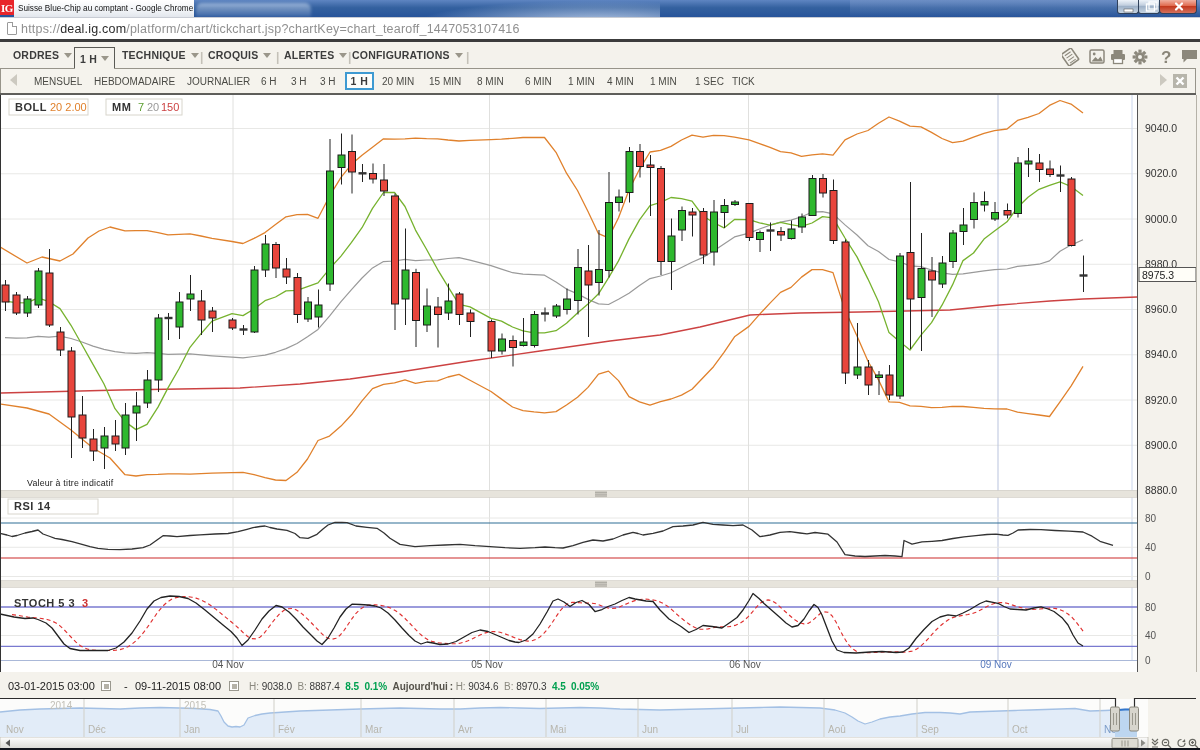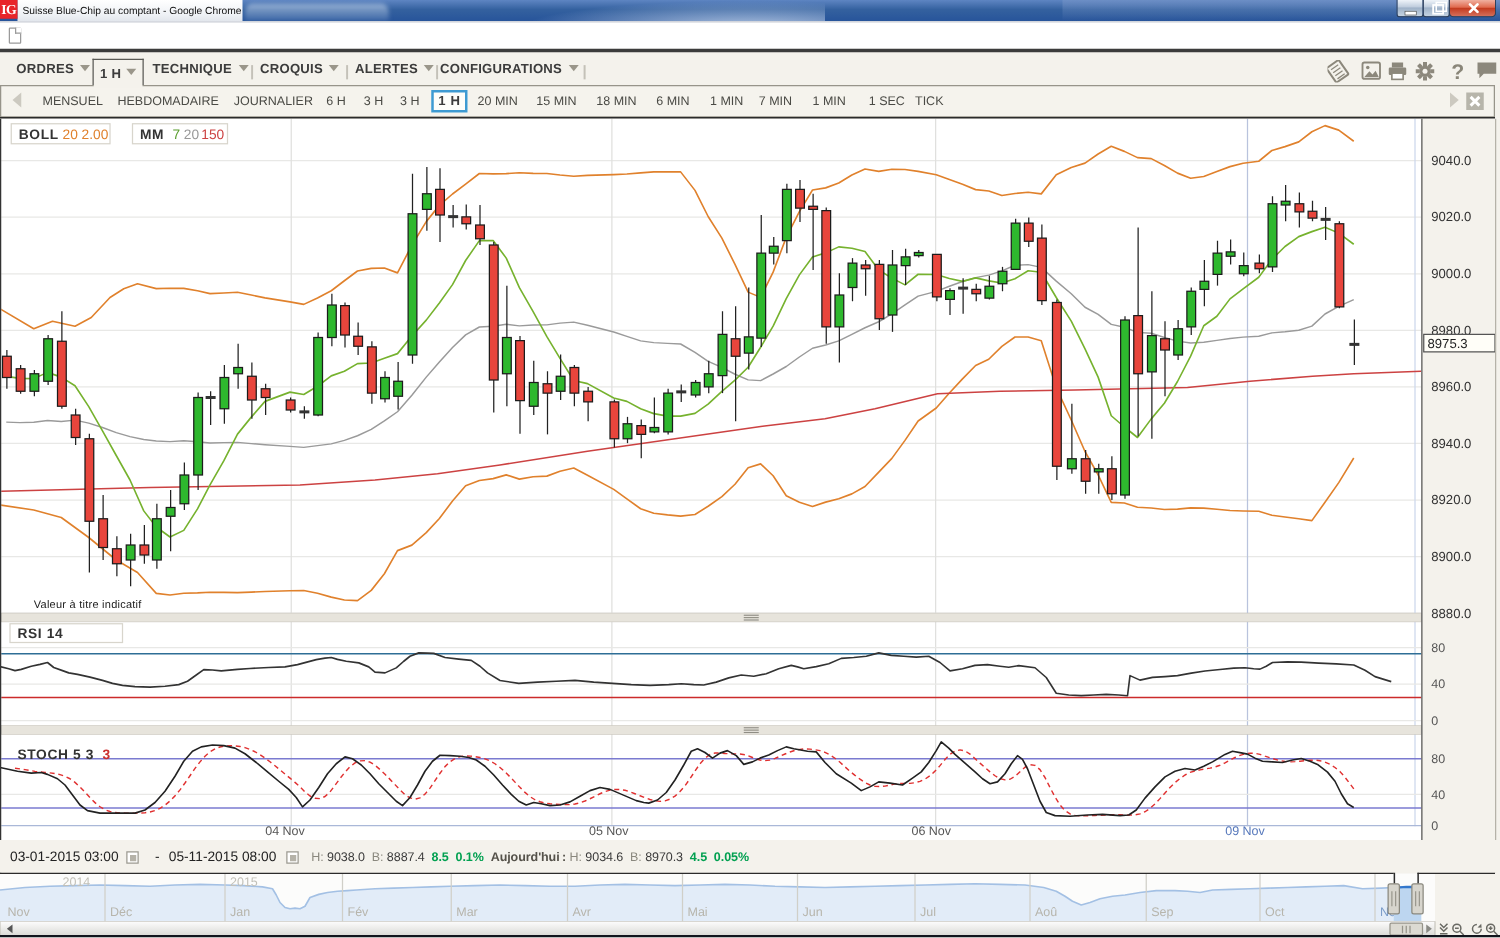--- a/index.html
+++ b/index.html
@@ -66,20 +66,21 @@
 <div id="winbtns" class="abs"><div class="wbtn min"><svg width="22" height="14">
         <rect x="6" y="9" width="9" height="3" fill="#fff" stroke="#444" stroke-width="0.5"></rect>
       </svg></div><div class="wbtn max"><svg width="22" height="14">
         <rect x="7.5" y="4" width="8" height="7" fill="none" stroke="#fff" stroke-width="1.4"></rect>
         <rect x="10" y="2" width="8" height="7" fill="none" stroke="#fff" stroke-width="1.2"></rect>
       </svg></div><div class="wbtn close"><svg width="38" height="14">
         <path d="M16,3.5 L22,9.5 M22,3.5 L16,9.5" stroke="#fff" stroke-width="2.2" stroke-linecap="round"></path>
       </svg></div></div>
 <div id="urlbar" class="abs">
     <div class="picon"></div>
+    <div id="urltext">https://<b>deal.ig.com</b>/platform/chart/tickchart.jsp?chartKey=chart_tearoff_1447053107416</div>
   </div>
 <div id="sep1" class="abs"></div>
 <div id="menubar" class="abs">
 <span class="mitem" style="left:13px">ORDRES<span class="arr"></span></span>
 <div id="tab1h"><span>1 H</span><span class="arr" style="margin-left:4px"></span></div>
 <span class="mitem" style="left:122px">TECHNIQUE<span class="arr"></span></span>
     <span class="msep" style="left:200px">|</span>
 <span class="mitem" style="left:208px">CROQUIS<span class="arr"></span></span>
     <span class="msep" style="left:276px">|</span>
 <span class="mitem" style="left:284px">ALERTES<span class="arr"></span></span>
@@ -126,24 +127,24 @@
 <div id="tfgap" class="abs"></div>
 <div class="tfchev" style="left:10px;border-right:7px solid #ccc9c0"></div>
 <span class="tf" style="left:34px">MENSUEL</span>
 <span class="tf" style="left:94px">HEBDOMADAIRE</span>
 <span class="tf" style="left:187px">JOURNALIER</span>
 <span class="tf" style="left:261px">6 H</span>
 <span class="tf" style="left:291px">3 H</span>
 <span class="tf" style="left:320px">3 H</span>
 <span class="tf" style="left:382px">20 MIN</span>
 <span class="tf" style="left:429px">15 MIN</span>
-<span class="tf" style="left:477px">18 MIN</span>
+<span class="tf" style="left:477px">8 MIN</span>
 <span class="tf" style="left:525px">6 MIN</span>
 <span class="tf" style="left:568px">1 MIN</span>
-<span class="tf" style="left:607px">7 MIN</span>
+<span class="tf" style="left:607px">4 MIN</span>
 <span class="tf" style="left:650px">1 MIN</span>
 <span class="tf" style="left:695px">1 SEC</span>
 <span class="tf" style="left:732px">TICK</span>
 <div id="tfsel">
     <span>1 H</span>
   </div>
 <div class="tfchev" style="left:1160px;border-left:7px solid #ccc9c0"></div>
 <div style="position:absolute;left:1173px;top:74px;width:14px;height:14px;background:#b7b5ab"><svg width="14" height="14">
       <path d="M3.5,3.5 L10.5,10.5 M10.5,3.5 L3.5,10.5" stroke="#fff" stroke-width="2.4"></path>
     </svg></div>
@@ -433,21 +434,21 @@
 <text x="1145" y="597.0" font-family="Liberation Sans, sans-serif" font-size="10" fill="#555">40</text>
 <text x="1145" y="622.0" font-family="Liberation Sans, sans-serif" font-size="10" fill="#555">0</text>
 <line x1="0.5" y1="53" x2="0.5" y2="656" stroke="#333" stroke-width="1"></line>
 <line x1="0" y1="52.2" x2="1196" y2="52.2" stroke="#2b2b2b" stroke-width="1.2"></line>
 <line x1="1196.5" y1="53" x2="1196.5" y2="656" stroke="#b5b2a8" stroke-width="1"></line>
 </svg>
 <div id="status" class="abs">
 <span class="st" style="left:8px;color:#222">03-01-2015 03:00</span>
     <div class="cal" style="left:101px"></div>
 <span class="st" style="left:124px;color:#222">-</span>
-<span class="st" style="left:135px;color:#222">05-11-2015 08:00</span>
+<span class="st" style="left:135px;color:#222">09-11-2015 08:00</span>
     <div class="cal" style="left:229px"></div>
 <span class="st" style="left:249px;color:#8a887e;font-size:10px;top:9px;letter-spacing:-0.05px">H: <span style="color:#3a3a3a">9038.0</span>&nbsp; B: <span style="color:#3a3a3a">8887.4</span>&nbsp; <b style="color:#00a050">8.5&nbsp; 0.1%</b>&nbsp; <b style="color:#55524a">Aujourd'hui :</b> H: <span style="color:#3a3a3a">9034.6</span>&nbsp; B: <span style="color:#3a3a3a">8970.3</span>&nbsp; <b style="color:#00a050">4.5&nbsp; 0.05%</b></span>
 </div>
 <svg width="1200" height="52" style="position:absolute;left:0;top:698px">
 <rect x="0" y="1" width="1148" height="39" fill="#fcfcfb"></rect>
 <path d="M0,14.0 L20.0,12.0 L40.0,11.0 L60.0,10.5 L80.0,10.0 L100.0,10.5 L120.0,11.0 L140.0,10.0 L160.0,9.5 L180.0,10.0 L195.0,10.5 L210.0,11.5 L218.0,13.0 L221.0,18.0 L224.0,24.0 L228.0,28.0 L232.0,29.0 L236.0,28.5 L240.0,29.0 L244.0,27.0 L248.0,20.0 L255.0,17.5 L262.0,16.0 L270.0,15.0 L278.0,14.5 L285.0,14.0 L300.0,13.0 L315.0,12.5 L330.0,12.0 L345.0,11.5 L360.0,11.0 L380.0,10.5 L400.0,10.0 L420.0,10.5 L440.0,11.0 L460.0,11.0 L480.0,10.0 L500.0,9.5 L520.0,10.0 L540.0,10.5 L560.0,10.0 L580.0,9.5 L600.0,10.0 L620.0,11.0 L640.0,11.5 L660.0,12.0 L680.0,11.5 L700.0,11.0 L720.0,10.5 L740.0,10.0 L760.0,9.5 L780.0,9.0 L800.0,9.5 L820.0,10.0 L835.0,12.0 L845.0,15.0 L852.0,19.0 L858.0,23.0 L865.0,26.0 L872.0,24.0 L880.0,21.0 L890.0,19.0 L900.0,18.0 L912.0,16.0 L925.0,14.5 L940.0,14.5 L950.0,15.0 L960.0,16.0 L970.0,14.0 L985.0,13.5 L1000.0,13.0 L1015.0,12.5 L1030.0,12.0 L1045.0,11.5 L1060.0,11.0 L1075.0,10.5 L1090.0,13.0 L1105.0,12.5 L1115.0,12.0 L1125.0,11.5 L1137.0,11.5 L1137,39 L0,39 Z" fill="#e2ecf8"></path>
 <polyline points="0.0,14.0 20.0,12.0 40.0,11.0 60.0,10.5 80.0,10.0 100.0,10.5 120.0,11.0 140.0,10.0 160.0,9.5 180.0,10.0 195.0,10.5 210.0,11.5 218.0,13.0 221.0,18.0 224.0,24.0 228.0,28.0 232.0,29.0 236.0,28.5 240.0,29.0 244.0,27.0 248.0,20.0 255.0,17.5 262.0,16.0 270.0,15.0 278.0,14.5 285.0,14.0 300.0,13.0 315.0,12.5 330.0,12.0 345.0,11.5 360.0,11.0 380.0,10.5 400.0,10.0 420.0,10.5 440.0,11.0 460.0,11.0 480.0,10.0 500.0,9.5 520.0,10.0 540.0,10.5 560.0,10.0 580.0,9.5 600.0,10.0 620.0,11.0 640.0,11.5 660.0,12.0 680.0,11.5 700.0,11.0 720.0,10.5 740.0,10.0 760.0,9.5 780.0,9.0 800.0,9.5 820.0,10.0 835.0,12.0 845.0,15.0 852.0,19.0 858.0,23.0 865.0,26.0 872.0,24.0 880.0,21.0 890.0,19.0 900.0,18.0 912.0,16.0 925.0,14.5 940.0,14.5 950.0,15.0 960.0,16.0 970.0,14.0 985.0,13.5 1000.0,13.0 1015.0,12.5 1030.0,12.0 1045.0,11.5 1060.0,11.0 1075.0,10.5 1090.0,13.0 1105.0,12.5 1115.0,12.0 1125.0,11.5 1137.0,11.5" fill="none" stroke="#a3c0e4" stroke-width="1.3" stroke-linejoin="round"></polyline>
 <line x1="84" y1="1" x2="84" y2="39" stroke="#d0cfc8"></line>
 <line x1="180" y1="1" x2="180" y2="39" stroke="#d0cfc8"></line>
 <line x1="274" y1="1" x2="274" y2="39" stroke="#d0cfc8"></line>

